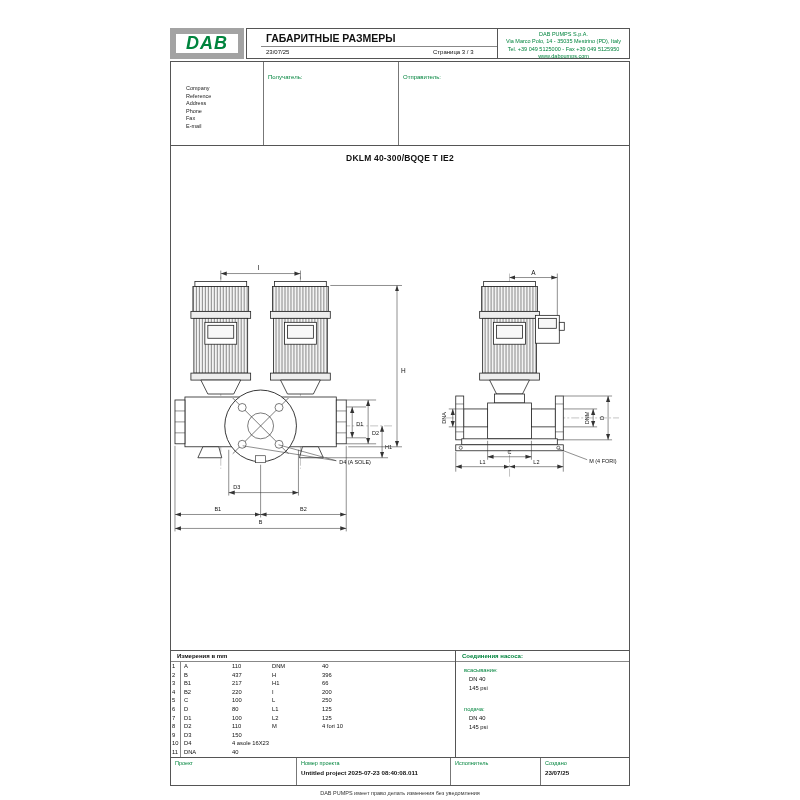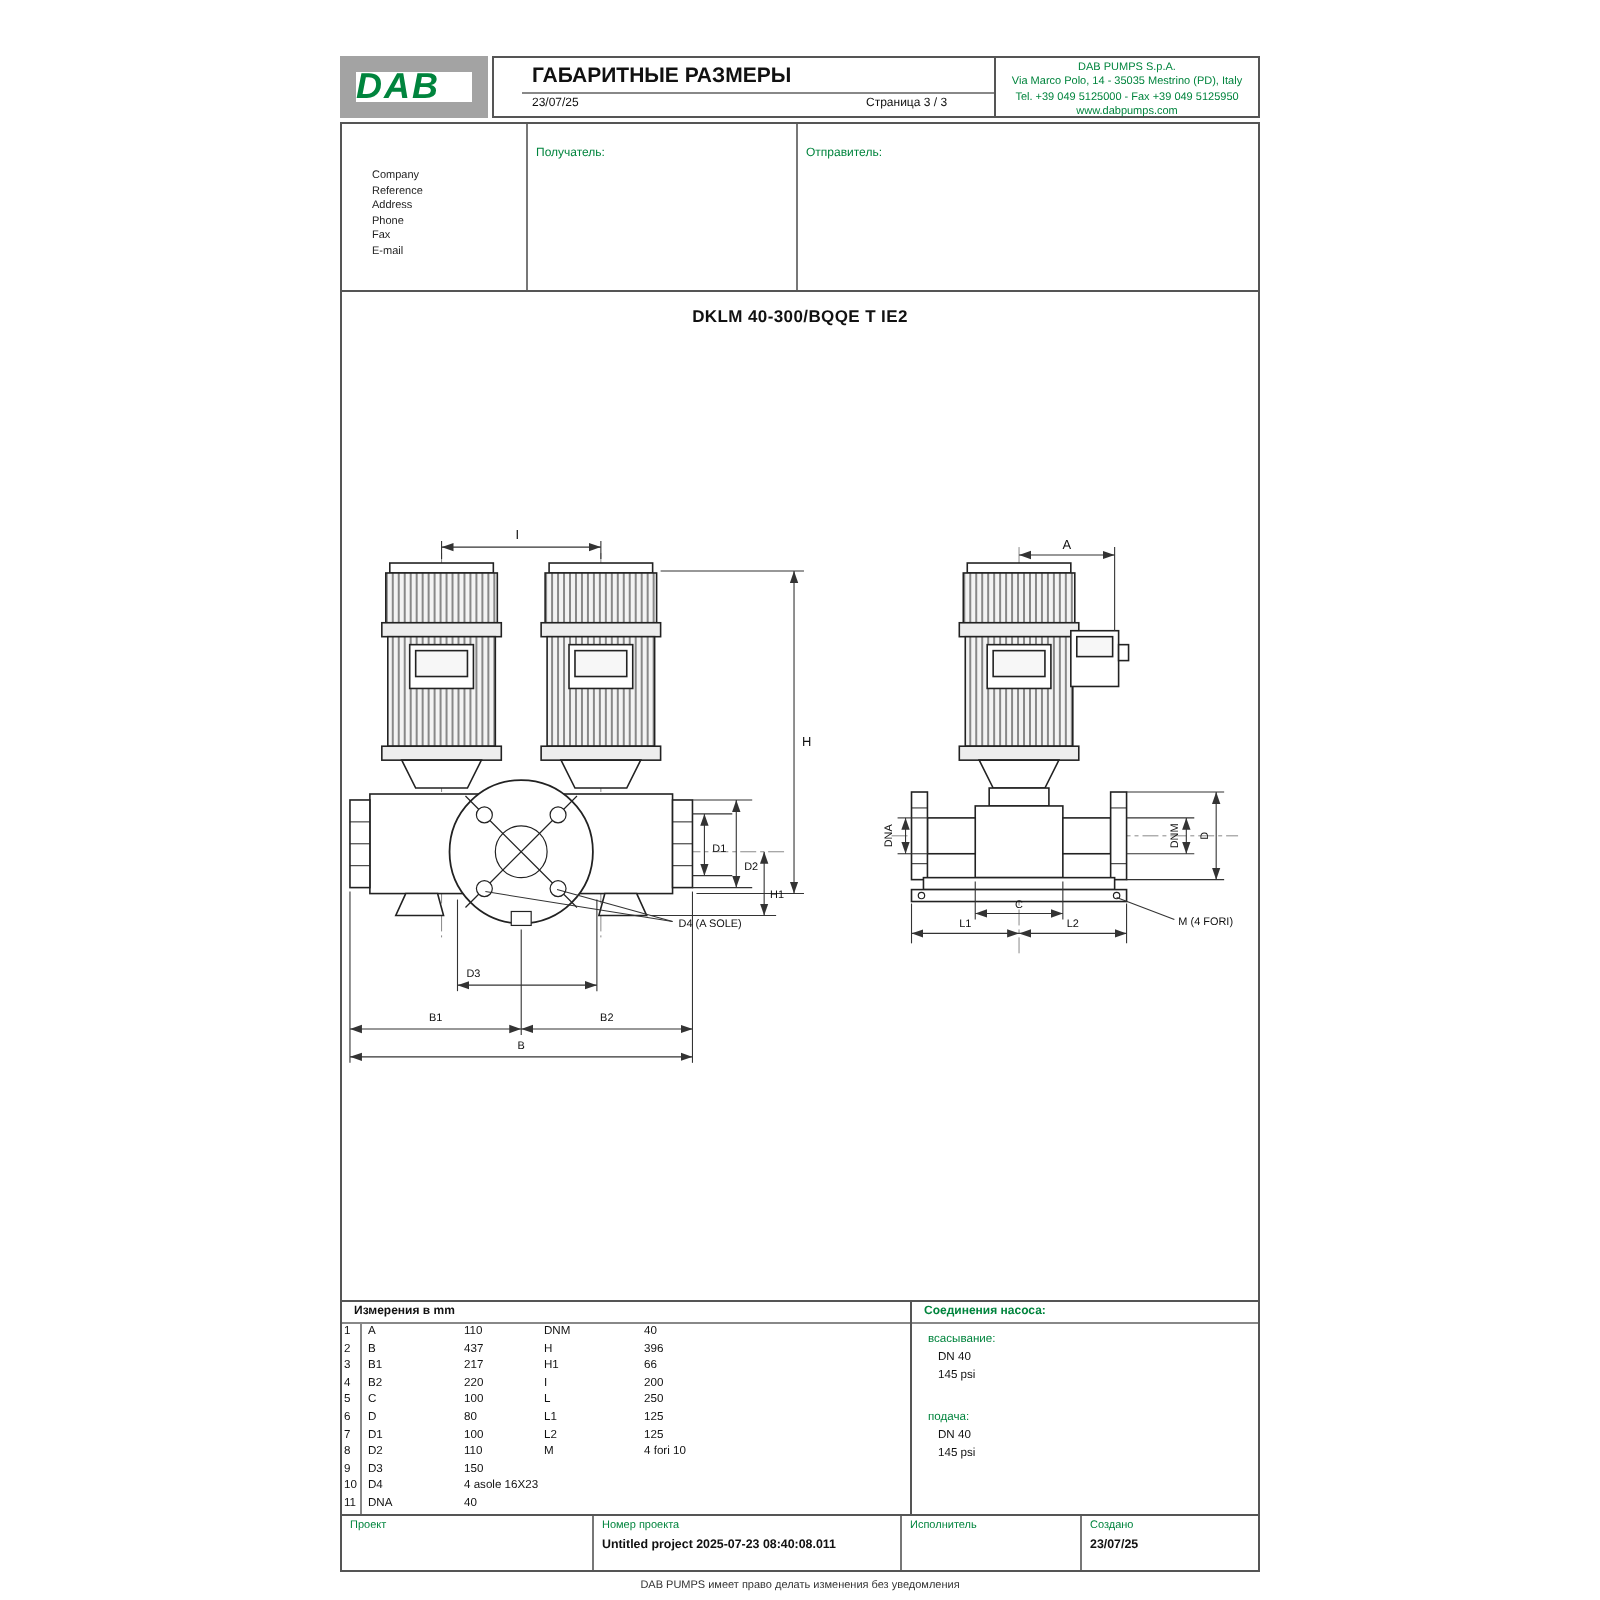--- a/index.html
+++ b/index.html
@@ -2,21 +2,21 @@
 <html><head>
 <meta charset="utf-8">
 <style>
   * { margin:0; padding:0; box-sizing:border-box; }
   html,body { width:800px; height:800px; background:#fff; overflow:hidden;
               font-family:"Liberation Sans", sans-serif; color:#111; }
   .doc { position:absolute; left:170px; top:28px; width:460px; }
 
   
   .header { display:flex; height:31px; }
-  .logo-box { width:74px; border:8px solid #a3a3a3; display:flex; align-items:center; background:#fff; }
+  .logo-box { width:74px; border:6px solid #a3a3a3; display:flex; align-items:center; justify-content:center; background:#fff; }
   .logo-text { font-size:18px; font-weight:bold; font-style:italic; color:#00843D; letter-spacing:1px; }
   .header-right { flex:1; display:flex; border:1px solid #555; margin-left:2px;padding-left:14px; }
   .header-mid { flex:1; position:relative; }
   .header-title { font-size:10.5px; font-weight:bold; padding:3px 0 2px 5px; white-space:nowrap; }
   .header-sub { border-top:1px solid #888; height:12px; position:relative; font-size:6px; padding:2px 0 0 5px; }
   .header-page { position:absolute; left:172px; top:2px; }
   .header-addr { width:132px; border-left:1px solid #555; font-size:5.5px; color:#00843D;
                  text-align:center; padding-top:2px; line-height:1.35; }
 
   

